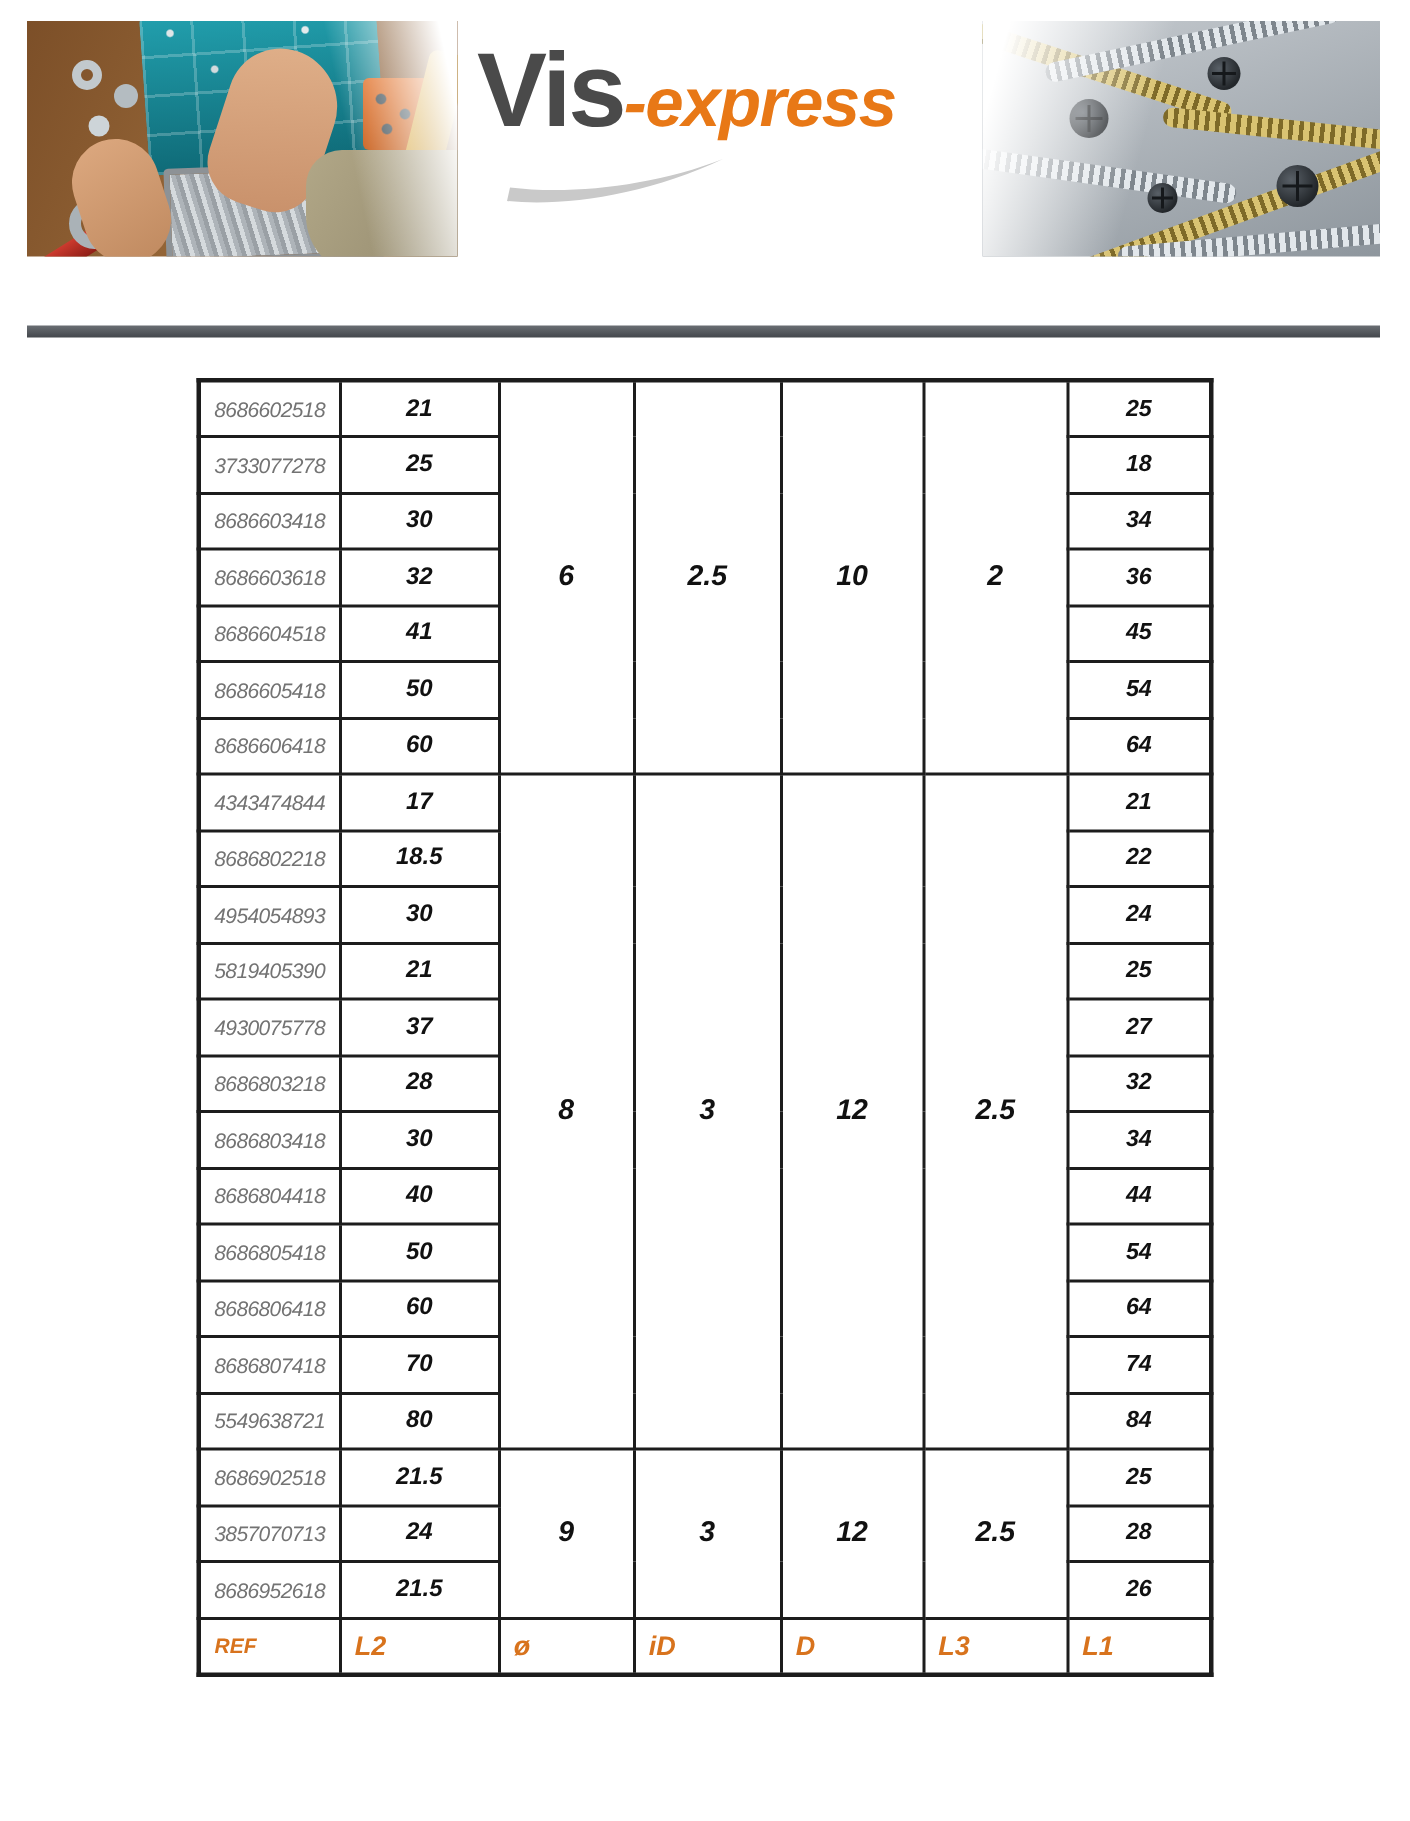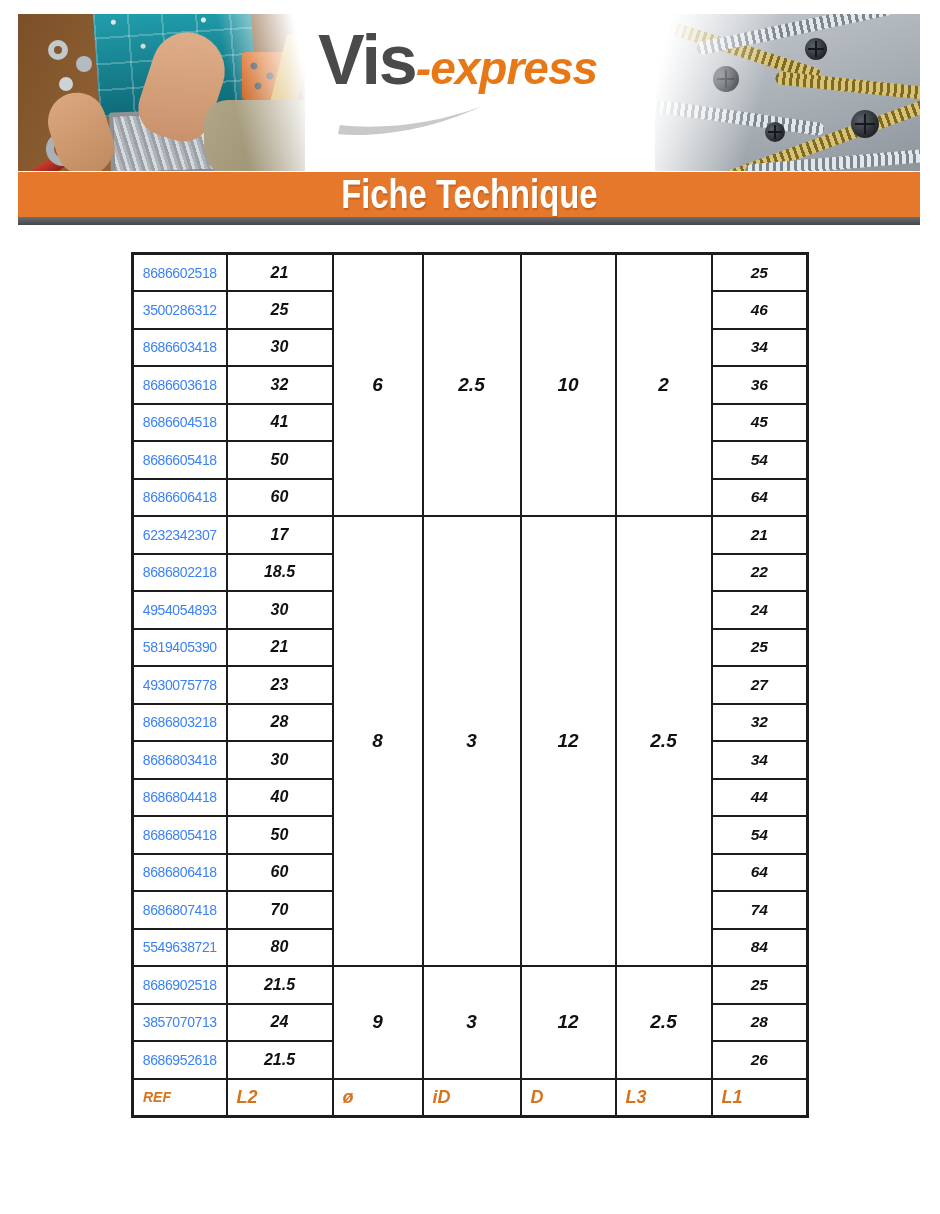--- a/index.html
+++ b/index.html
@@ -65,21 +65,21 @@
     display:flex; align-items:center; justify-content:center; }
   .banner-text { color:#ffffff; font-weight:bold; font-size:40px; letter-spacing:0px;
     transform:scaleX(0.82); transform-origin:center; text-shadow:1px 2px 1px rgba(90,40,0,.25); }
   .banner-underline { position:absolute; left:18px; top:203px; width:902px; height:8px;
     background:linear-gradient(#6a6e73,#43474c); }
 
   
   table.spec { position:absolute; left:131px; top:238px; border-collapse:collapse; table-layout:fixed;
     border:3px solid #1c1c1c; background:#ffffff; }
   table.spec td { border:2px solid #1c1c1c; text-align:center; vertical-align:middle; overflow:hidden; }
-  td.ref   { font-size:14px; color:#3b82f6; letter-spacing:-0.4px; }
+  td.ref   { font-style:italic; font-size:14px; color:#737373; letter-spacing:-0.4px; }
   td.l2    { font-weight:bold; font-style:italic; font-size:16px; color:#111; }
   td.l1    { font-weight:bold; font-style:italic; font-size:15.5px; color:#111; }
   td.merged{ font-weight:bold; font-style:italic; font-size:19px; color:#111; }
   tr.data-row { height:37.5px; }
   tr.footer-row { height:38px; }
   tr.footer-row td { text-align:left; padding-left:9px; font-weight:bold; font-style:italic;
     font-size:18px; color:#d8731d; }
   tr.footer-row td.footer-ref { font-size:14px;font-style:italic; }
 
   
@@ -121,23 +121,20 @@
     <div class="screw silver" style="left:-20px; top:96px;  width:190px; transform:rotate(8deg);"></div>
     <div class="screw gold" style="left:120px; top:66px;  width:170px; transform:rotate(6deg);"></div>
     <div class="screw silver" style="left:90px;  top:142px; width:200px; transform:rotate(-5deg);"></div>
     <div class="screw-head" style="left:58px;  top:52px;  width:26px; height:26px;"></div>
     <div class="screw-head" style="left:150px; top:24px;  width:22px; height:22px;"></div>
     <div class="screw-head" style="left:196px; top:96px;  width:28px; height:28px;"></div>
     <div class="screw-head" style="left:110px; top:108px; width:20px; height:20px;"></div>
     <div class="fade-left"></div>
   </div>
 
-  <div class="banner">
-    <span class="banner-text">Fiche Technique</span>
-  </div>
   <div class="banner-underline"></div>
 
   <table class="spec">
     <colgroup>
         <col style="width: 94px;">
         <col style="width: 106px;">
         <col style="width: 90px;">
         <col style="width: 98px;">
         <col style="width: 95px;">
         <col style="width: 96px;">
@@ -147,23 +144,23 @@
         <tr class="data-row">
           <td class="ref">8686602518</td>
           <td class="l2">21</td>
           <td class="merged" rowspan="7">6</td>
           <td class="merged" rowspan="7">2.5</td>
           <td class="merged" rowspan="7">10</td>
           <td class="merged" rowspan="7">2</td>
           <td class="l1">25</td>
         </tr>
         <tr class="data-row">
-          <td class="ref">3500286312</td>
+          <td class="ref">3733077278</td>
           <td class="l2">25</td>
-          <td class="l1">46</td>
+          <td class="l1">18</td>
         </tr>
         <tr class="data-row">
           <td class="ref">8686603418</td>
           <td class="l2">30</td>
           <td class="l1">34</td>
         </tr>
         <tr class="data-row">
           <td class="ref">8686603618</td>
           <td class="l2">32</td>
           <td class="l1">36</td>
@@ -177,21 +174,21 @@
           <td class="ref">8686605418</td>
           <td class="l2">50</td>
           <td class="l1">54</td>
         </tr>
         <tr class="data-row">
           <td class="ref">8686606418</td>
           <td class="l2">60</td>
           <td class="l1">64</td>
         </tr>
         <tr class="data-row">
-          <td class="ref">6232342307</td>
+          <td class="ref">4343474844</td>
           <td class="l2">17</td>
           <td class="merged" rowspan="12">8</td>
           <td class="merged" rowspan="12">3</td>
           <td class="merged" rowspan="12">12</td>
           <td class="merged" rowspan="12">2.5</td>
           <td class="l1">21</td>
         </tr>
         <tr class="data-row">
           <td class="ref">8686802218</td>
           <td class="l2">18.5</td>
@@ -202,21 +199,21 @@
           <td class="l2">30</td>
           <td class="l1">24</td>
         </tr>
         <tr class="data-row">
           <td class="ref">5819405390</td>
           <td class="l2">21</td>
           <td class="l1">25</td>
         </tr>
         <tr class="data-row">
           <td class="ref">4930075778</td>
-          <td class="l2">23</td>
+          <td class="l2">37</td>
           <td class="l1">27</td>
         </tr>
         <tr class="data-row">
           <td class="ref">8686803218</td>
           <td class="l2">28</td>
           <td class="l1">32</td>
         </tr>
         <tr class="data-row">
           <td class="ref">8686803418</td>
           <td class="l2">30</td>

